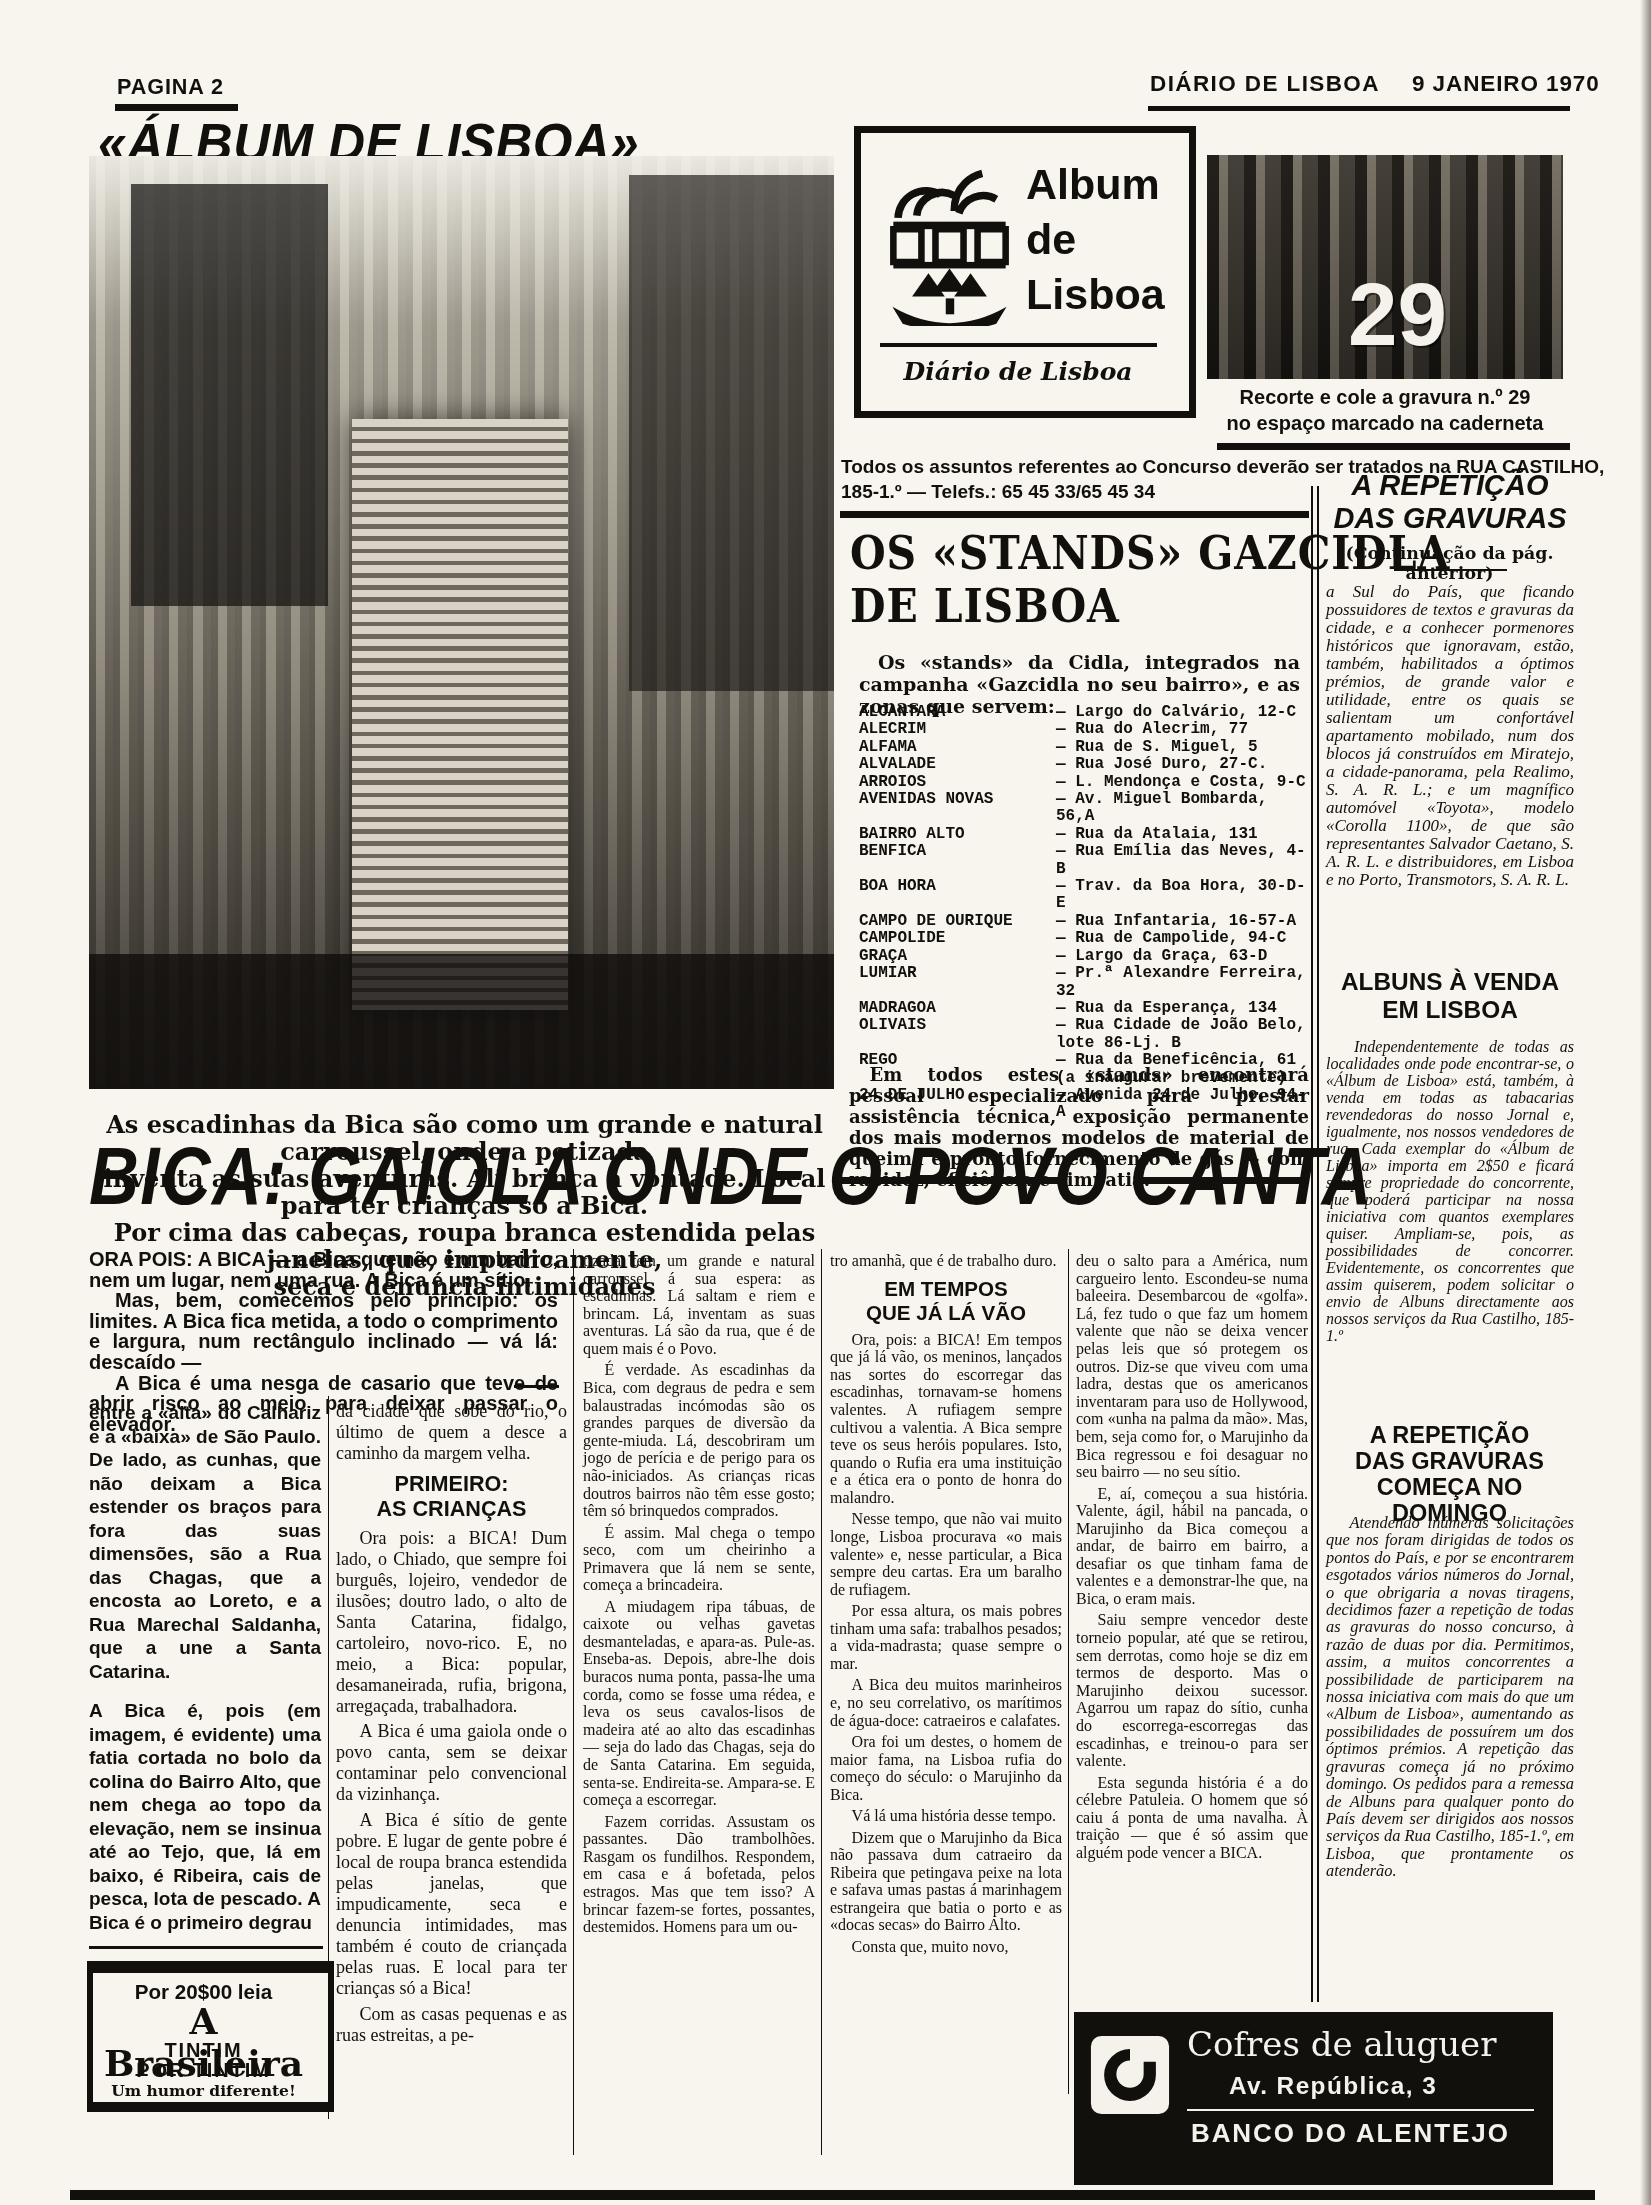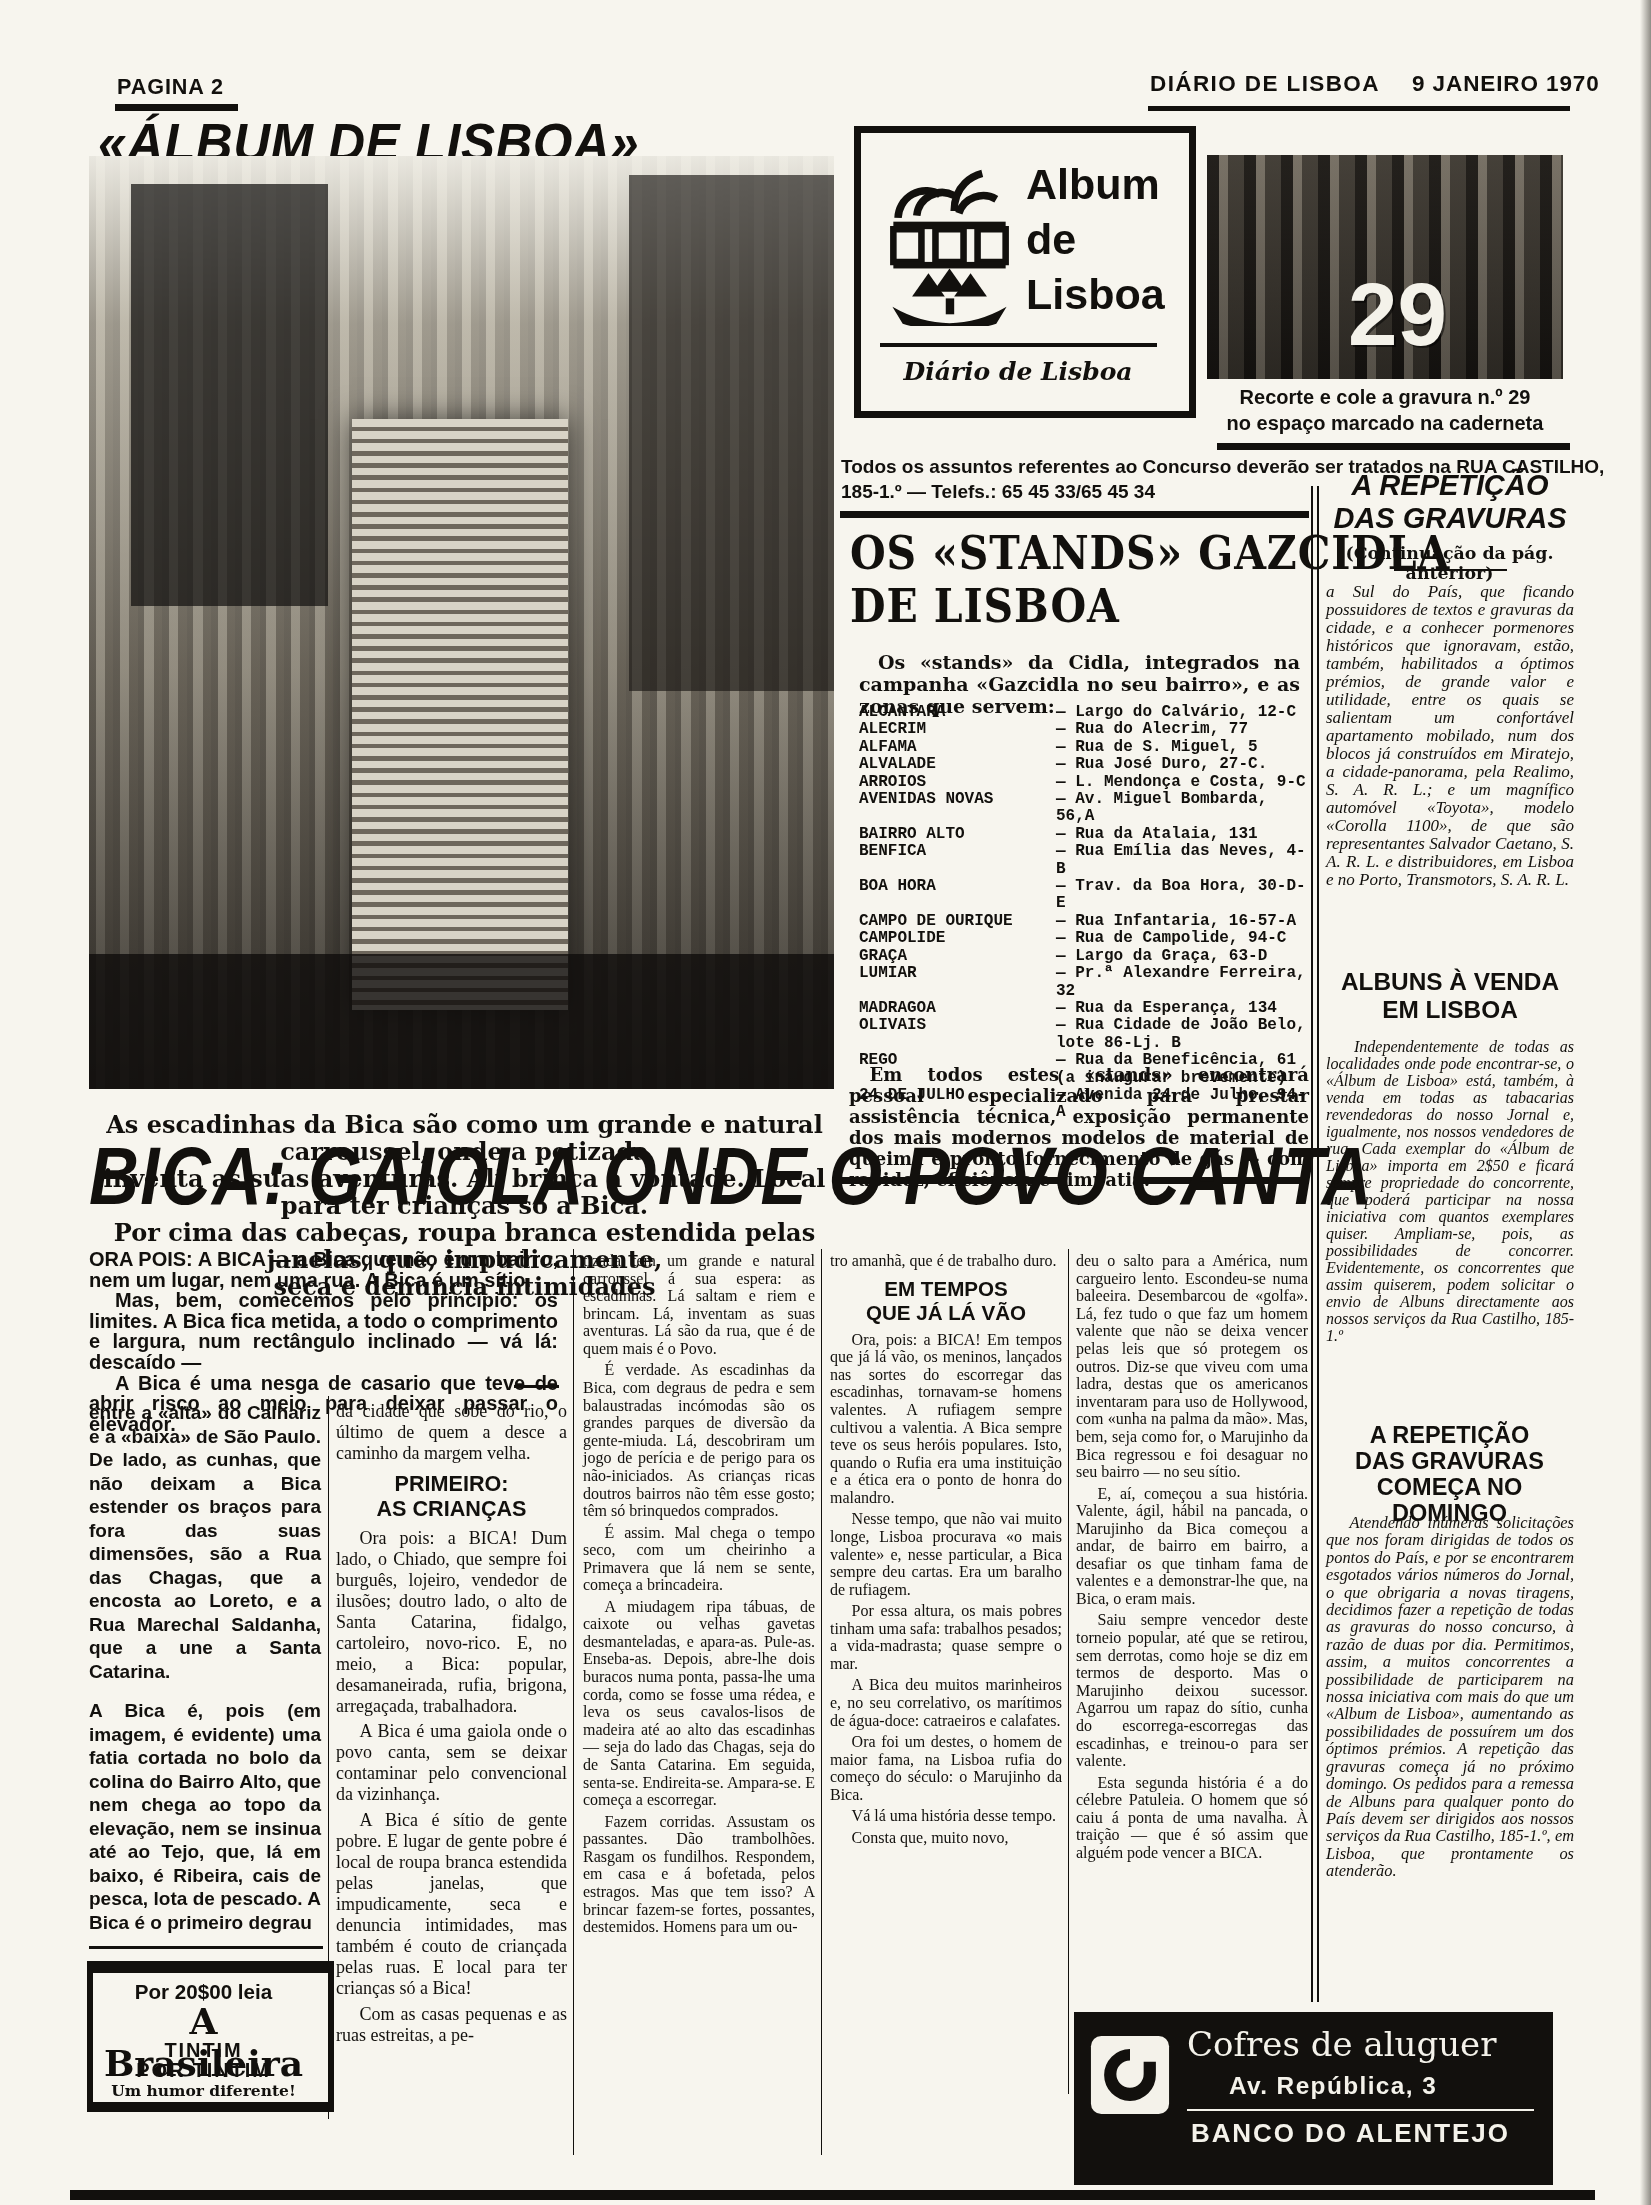--- a/index.html
+++ b/index.html
@@ -238,20 +238,21 @@
     <div class="subhead" style="font-size:20.6px;line-height:23.5px;margin:7.5px 0 6.6px 0;">
       <div>EM TEMPOS</div>
       <div>QUE JÁ LÁ VÃO</div>
     </div>
     <p>Ora, pois: a BICA! Em tempos que já lá vão, os meninos, lançados nas sortes do escorregar das escadinhas, tornavam-se homens valentes. A rufiagem sempre cultivou a valentia. A Bica sempre teve os seus heróis populares. Isto, quando o Rufia era uma instituição e a ética era o ponto de honra do malandro.</p>
     <p>Nesse tempo, que não vai muito longe, Lisboa procurava «o mais valente» e, nesse particular, a Bica sempre deu cartas. Era um baralho de rufiagem.</p>
     <p>Por essa altura, os mais pobres tinham uma safa: trabalhos pesados; a vida-madrasta; quase sempre o mar.</p>
     <p>A Bica deu muitos marinheiros e, no seu correlativo, os marítimos de água-doce: catraeiros e calafates.</p>
     <p>Ora foi um destes, o homem de maior fama, na Lisboa rufia do começo do século: o Marujinho da Bica.</p>
     <p>Vá lá uma história desse tempo.</p>
+    <p>Dizem que o Marujinho da Bica não passava dum catraeiro da Ribeira que petingava peixe na lota e safava umas pastas á marinhagem estrangeira que batia o porto e as «docas secas» do Bairro Alto.</p>
     <p>Consta que, muito novo,</p>
   </div>
 
   <div class="abs bodycol" style="left:1076px;top:1252px;width:232px;">
     <p class="noind">deu o salto para a América, num cargueiro lento. Escondeu-se numa baleeira. Desembarcou de «golfa». Lá, fez tudo o que faz um homem valente que não se deixa vencer pelas leis que só protegem os outros. Diz-se que viveu com uma ladra, destas que os americanos inventaram para uso de Hollywood, com «unha na palma da mão». Mas, bem, seja como for, o Marujinho da Bica regressou e foi desaguar no seu bairro — no seu sítio.</p>
     <p>E, aí, começou a sua história. Valente, ágil, hábil na pancada, o Marujinho da Bica começou a andar, de bairro em bairro, a desafiar os que tinham fama de valentes e a demonstrar-lhe que, na Bica, o eram mais.</p>
     <p>Saiu sempre vencedor deste torneio popular, até que se retirou, sem derrotas, como hoje se diz em termos de desporto. Mas o Marujinho deixou sucessor. Agarrou um rapaz do sítio, cunha do escorrega-escorregas das escadinhas, e treinou-o para ser valente.</p>
     <p>Esta segunda história é a do célebre Patuleia. O homem que só caiu á ponta de uma navalha. À traição — que é só assim que alguém pode vencer a BICA.</p>
   </div>
 

